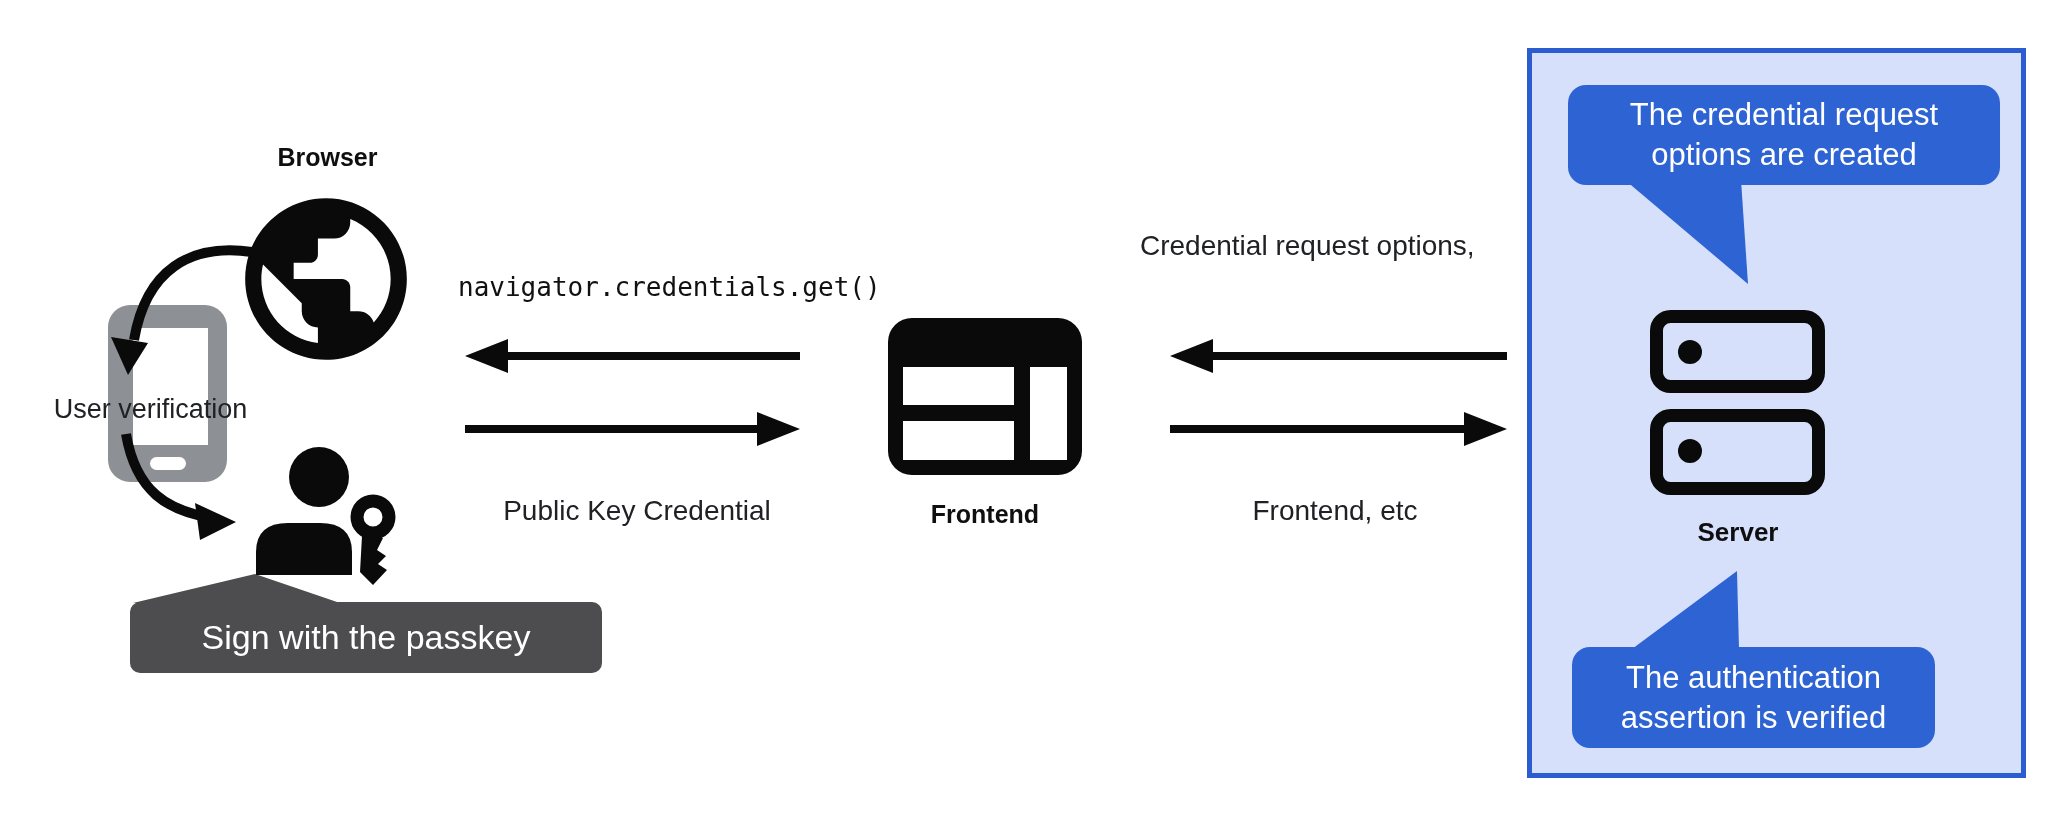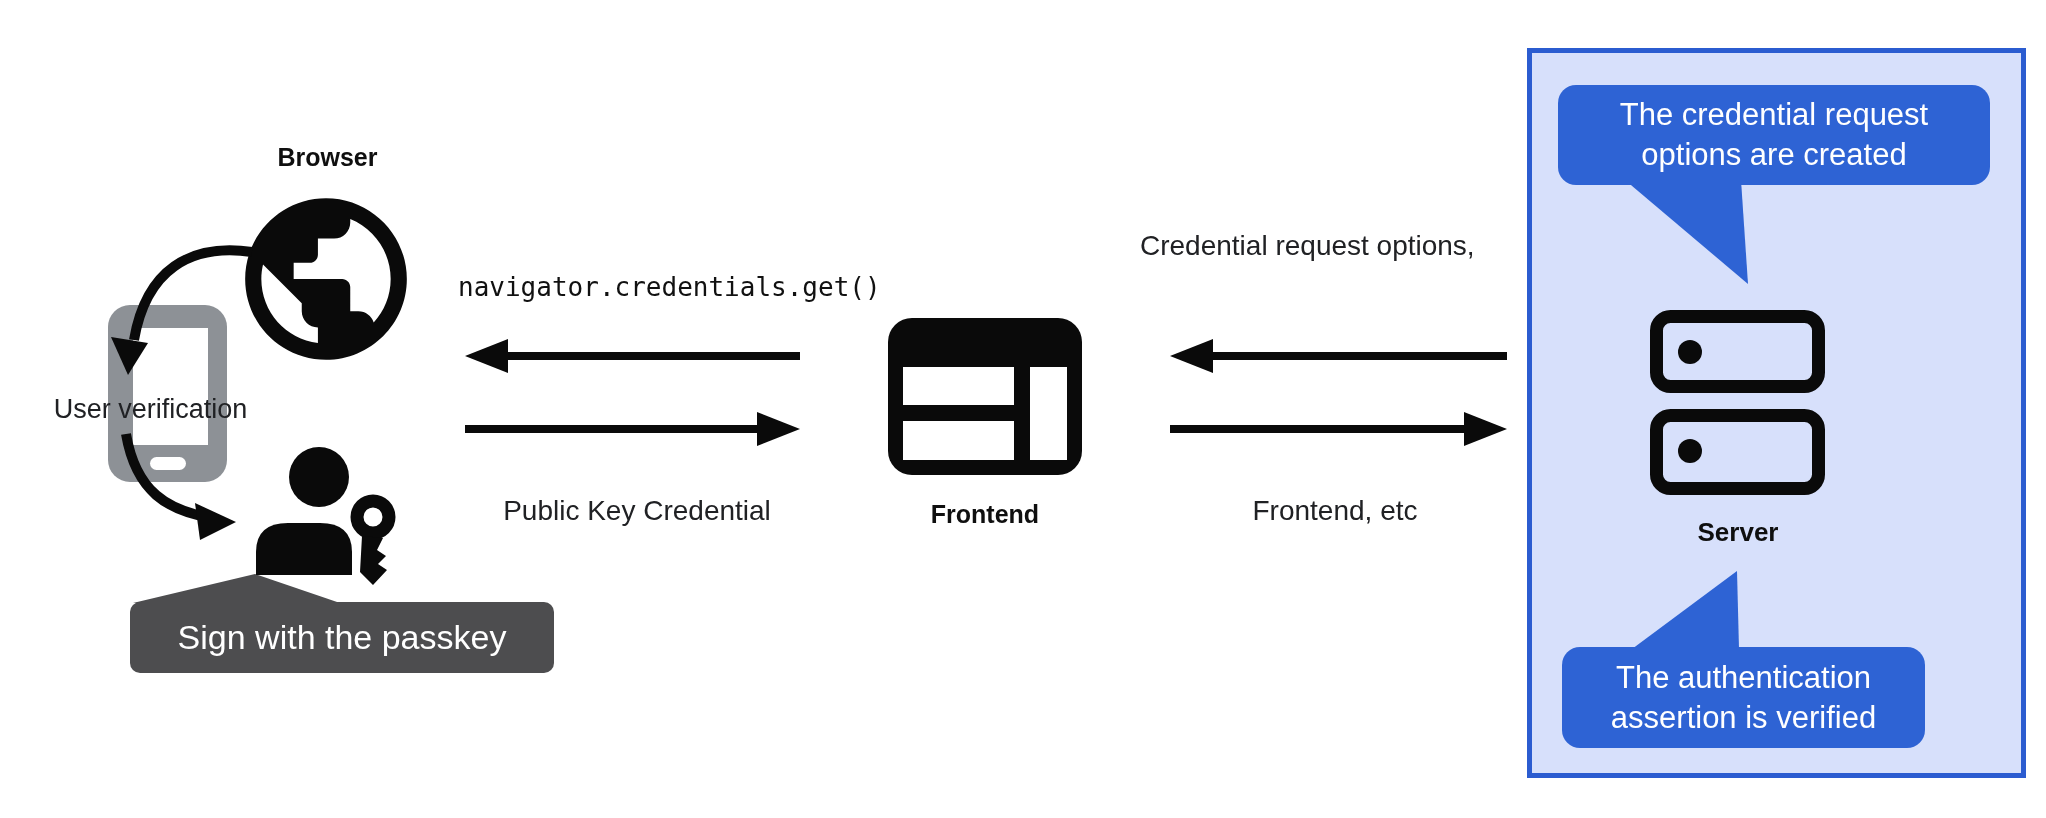--- a/index.html
+++ b/index.html
@@ -13,21 +13,21 @@
   .lbl{font-weight:700;color:#0f0f0f;text-align:center;}
   .entity-label{font-size:25px;}
   .body-text{font-size:28px;color:var(--c-text);margin-top:6px;}
   .mono{font-family:"DejaVu Sans Mono","Liberation Mono",monospace;font-size:26px;color:#111;}
   .center{text-align:center;}
   .badge{background:var(--c-badge);border-radius:10px;color:var(--c-white);
          font-size:34px;display:flex;align-items:center;justify-content:center;}
   .panel{background:var(--c-panel-bg);border:5px solid var(--c-panel-border);}
   .bubble{background:var(--c-blue);border-radius:18px;color:var(--c-white);
           font-size:31px;line-height:40px;display:flex;flex-direction:column;
-          align-items:center;justify-content:center;text-align:center;}
+          align-items:center;justify-content:center;text-align:center;margin-left:10px;}
   svg{display:block;}
 </style>
 </head>
 <body>
 
 <div class="canvas">
 
   <div class="abs lbl entity-label" style="left:245px;top:143px;width:165px;">Browser</div>
 
   <svg class="abs" style="left:229px;top:182px;" width="194" height="194" viewBox="0 0 24 24" aria-hidden="true">
@@ -75,21 +75,21 @@
 
   <svg class="abs" style="left:250px;top:440px;" width="160" height="150" viewBox="0 0 160 150" aria-hidden="true">
     <circle cx="69" cy="37" r="30" fill="var(--c-ink)"></circle>
     <path d="M6 135 L6 112 Q6 83 38 83 L70 83 Q102 83 102 112 L102 135 Z" fill="var(--c-ink)"></path>
     <g>
       <circle cx="123" cy="77" r="16" fill="none" stroke="var(--c-ink)" stroke-width="13"></circle>
       <path d="M112 96 L110 132 L123 145 L137 130 L128 124 L136 116 L127 110 L133 98 Z" fill="var(--c-ink)"></path>
     </g>
   </svg>
 
-  <div class="abs badge" style="left:130px;top:602px;width:424px;height:71px;">
+  <div class="abs badge" style="left:130px;top:602px;width:472px;height:71px;">
     <span>Sign with the passkey</span>
   </div>
 
   <div class="abs body-text center" style="left:487px;top:489px;width:300px;">Public Key Credential</div>
 
   <div class="abs mono" style="left:458px;top:272px;">navigator.credentials.get()</div>
 
   <svg class="abs" style="left:888px;top:318px;" width="194" height="157" viewBox="0 0 194 157" aria-hidden="true">
     <rect x="0" y="0" width="194" height="157" rx="24" fill="var(--c-ink)"></rect>
     <rect x="15" y="49" width="111" height="38" fill="#ffffff"></rect>

